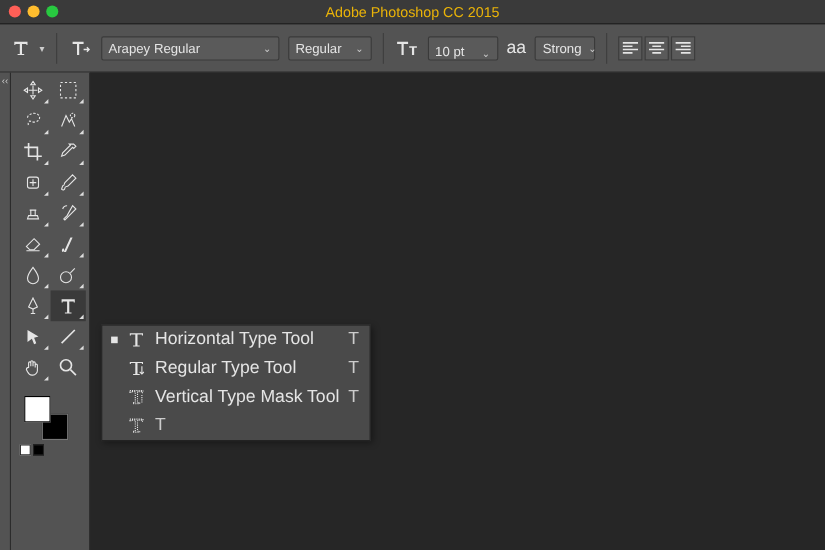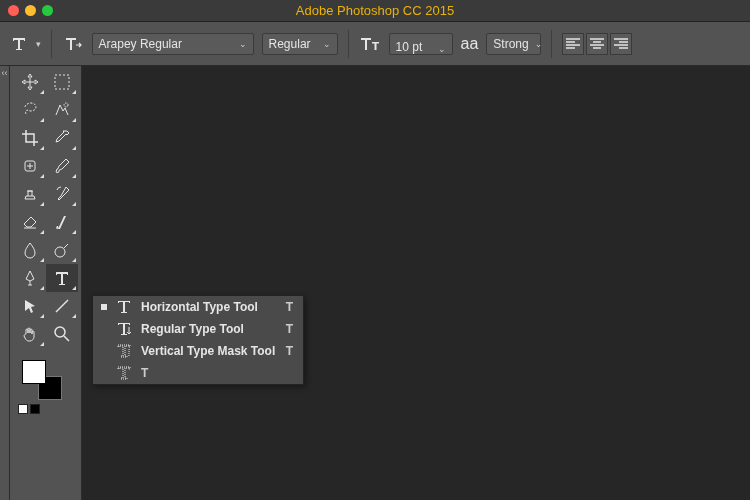--- a/index.html
+++ b/index.html
@@ -36,21 +36,21 @@
 .swatch-area { margin-top: 8px; padding: 4px; }
 .swatches { position: relative; width: 40px; height: 40px; margin-left: 4px; }
 .sw-fg { position: absolute; width: 24px; height: 24px; background: #fff; border: 1px solid #000; top: 0; left: 0; z-index: 2; }
 .sw-bg { position: absolute; width: 24px; height: 24px; background: #000; border: 1px solid #777; bottom: 0; right: 0; }
 .mini-sw { margin-top: 4px; display: flex; gap: 2px; }
 .mini-sw div { width: 10px; height: 10px; border: 1px solid #222; }
 
 .canvas { flex: 1; background: #262626; position: relative; }
 
 .flyout { position: absolute; left: 92px; top: 295px; background: #4a4a4a; border: 1px solid #222; box-shadow: 2px 2px 6px rgba(0,0,0,.4); z-index: 10; }
-.fly-item { display: flex; align-items: center; padding: 4px 10px 4px 8px; gap: 8px; color: #e5e5e5; font-size: 12px; min-width: 210px; cursor: pointer; font-weight: bold; }
+.fly-item { display: flex; align-items: center; padding: 4px 10px 4px 8px; gap: 8px; color: #e5e5e5; font-size: 16px; min-width: 210px; cursor: pointer; }
 .fly-dot { width: 6px; height: 6px; display: inline-block; }
 .fly-dot.on { background: #e5e5e5; }
 .fly-icon { width: 18px; display: flex; align-items: center; justify-content: center; }
 .fly-label { flex: 1; }
 .fly-key { color: #ccc; }
 
 svg { display: block; }
 .lbl-aa { font-size: 16px; color: #e5e5e5; }
 </style>
 </head>

